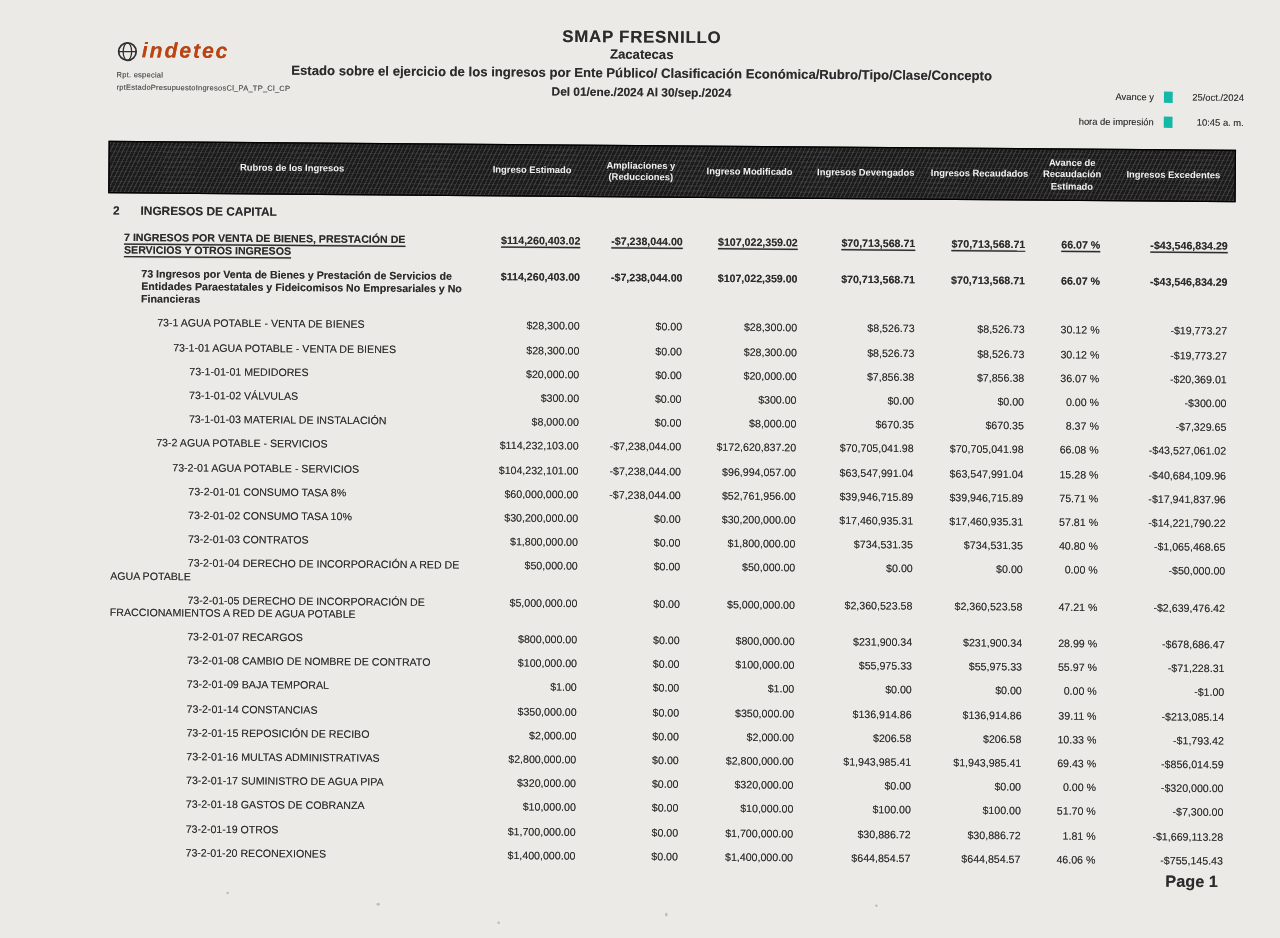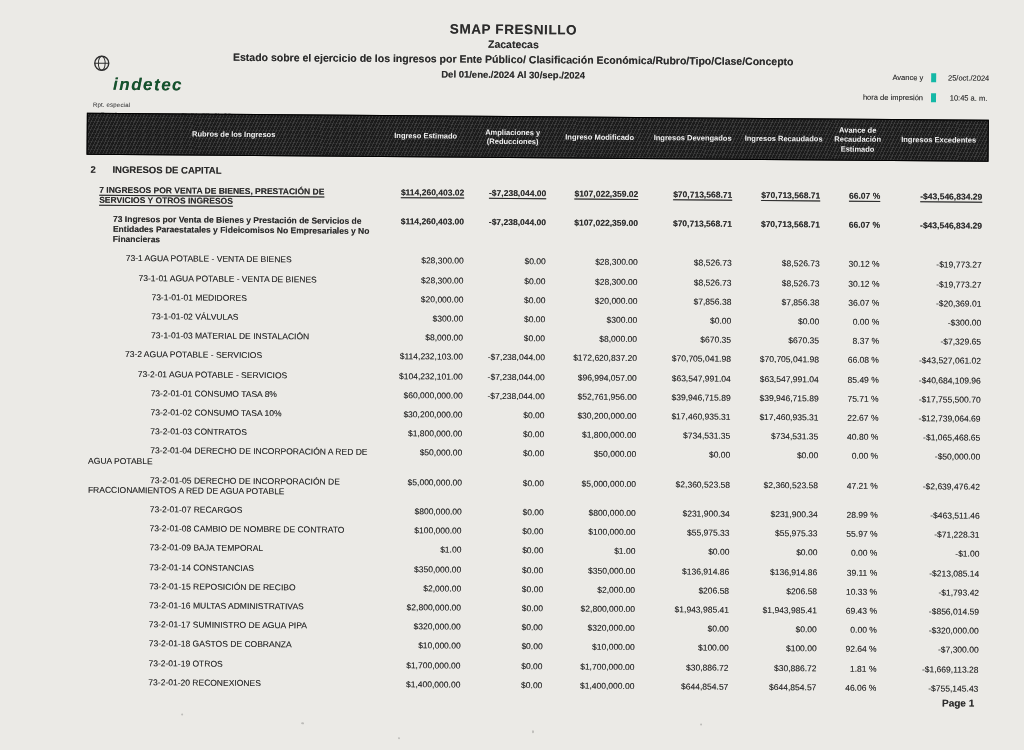--- a/index.html
+++ b/index.html
@@ -20,27 +20,27 @@
   
   .title-block { position:absolute; left:0; right:0; top:22px; text-align:center; }
   .t1 { font-size:13.5px; font-weight:bold; letter-spacing:0.6px; }
   .t2 { font-size:10.5px; font-weight:bold; margin-top:1px; }
   .t3 { font-size:10.5px; font-weight:bold; margin-top:3px; }
   .t4 { font-size:9.5px; font-weight:bold; margin-top:4px; }
 
   .brand { position:absolute; left:92px; top:34px; }
   .logo { display:flex; align-items:center; gap:3px; }
   .logo svg { display:block; }
-  .logo-text { font-style:italic; font-weight:bold; font-size:17px; letter-spacing:1.5px; color:#14532d;margin-top:44px; }
+  .logo-text { font-style:italic; font-weight:bold; font-size:17px; letter-spacing:1.5px; color:#c2410c; }
   .rpt-lines { margin-top:6px; font-size:6px; color:#555; line-height:1.6; letter-spacing:0.2px; }
 
   .print-info { position:absolute; right:30px; top:70px; font-size:7.5px; color:#333; }
   .pi-row { display:flex; justify-content:flex-end; align-items:flex-start; margin-bottom:11px; }
   .pi-label { margin-right:8px; }
-  .pi-val { min-width:64px; border-left:5px solid #14b8a6; padding-left:6px; text-align:center; }
+  .pi-val { min-width:64px; border-left:7px solid #14b8a6; padding-left:6px; text-align:right; }
 
   
   .report-table { position:absolute; left:86px; top:116px; width:902px; }
   .grid-cols {
     display:grid;
     grid-template-columns: 292px 92px 82px 92px 94px 88px 60px 102px;
   }
   .thead {
     background:#1b1b1b;
     background-image:
@@ -60,21 +60,21 @@
   .num { text-align:right; padding-right:6px; white-space:nowrap; }
   .concept { padding-right:6px; }
   .lvl-0 .concept { padding-left:13px; }
   .lvl-1 .concept { padding-left:27px; }
   .lvl-2 .concept { padding-left:40px; }
   .lvl-3 .concept { padding-left:53px; }
   .lvl-4 .concept { padding-left:4px; text-indent:62px; }
   .b { font-weight:bold; }
   .u .cell { text-decoration:underline; text-underline-offset:1.5px; }
 
-  .page-num { position:absolute; right:46px; top:694px; font-size:10px; font-weight:bold;padding-left:42px; }
+  .page-num { position:absolute; right:46px; top:694px; font-size:13px; font-weight:bold;padding-left:42px; }
 
   .speck { position:absolute; background:rgba(70,70,70,0.28); border-radius:50%; }
 </style>
 </head>
 <body>
 
 <div class="sheet">
 
   <div class="brand">
     <div class="logo">
@@ -209,42 +209,42 @@
     <div class="cell num">66.08 %</div>
     <div class="cell num">-$43,527,061.02</div>
   </div>
         <div class="trow grid-cols lvl-3">
     <div class="cell concept">73-2-01 AGUA POTABLE - SERVICIOS</div>
     <div class="cell num">$104,232,101.00</div>
     <div class="cell num">-$7,238,044.00</div>
     <div class="cell num">$96,994,057.00</div>
     <div class="cell num">$63,547,991.04</div>
     <div class="cell num">$63,547,991.04</div>
-    <div class="cell num">85.49 %</div>
+    <div class="cell num">15.28 %</div>
     <div class="cell num">-$40,684,109.96</div>
   </div>
         <div class="trow grid-cols lvl-4">
     <div class="cell concept">73-2-01-01 CONSUMO TASA 8%</div>
     <div class="cell num">$60,000,000.00</div>
     <div class="cell num">-$7,238,044.00</div>
     <div class="cell num">$52,761,956.00</div>
     <div class="cell num">$39,946,715.89</div>
     <div class="cell num">$39,946,715.89</div>
     <div class="cell num">75.71 %</div>
-    <div class="cell num">-$17,755,500.70</div>
+    <div class="cell num">-$17,941,837.96</div>
   </div>
         <div class="trow grid-cols lvl-4">
     <div class="cell concept">73-2-01-02 CONSUMO TASA 10%</div>
     <div class="cell num">$30,200,000.00</div>
     <div class="cell num">$0.00</div>
     <div class="cell num">$30,200,000.00</div>
     <div class="cell num">$17,460,935.31</div>
     <div class="cell num">$17,460,935.31</div>
-    <div class="cell num">22.67 %</div>
-    <div class="cell num">-$12,739,064.69</div>
+    <div class="cell num">57.81 %</div>
+    <div class="cell num">-$14,221,790.22</div>
   </div>
         <div class="trow grid-cols lvl-4">
     <div class="cell concept">73-2-01-03 CONTRATOS</div>
     <div class="cell num">$1,800,000.00</div>
     <div class="cell num">$0.00</div>
     <div class="cell num">$1,800,000.00</div>
     <div class="cell num">$734,531.35</div>
     <div class="cell num">$734,531.35</div>
     <div class="cell num">40.80 %</div>
     <div class="cell num">-$1,065,468.65</div>
@@ -270,21 +270,21 @@
     <div class="cell num">-$2,639,476.42</div>
   </div>
         <div class="trow grid-cols lvl-4">
     <div class="cell concept">73-2-01-07 RECARGOS</div>
     <div class="cell num">$800,000.00</div>
     <div class="cell num">$0.00</div>
     <div class="cell num">$800,000.00</div>
     <div class="cell num">$231,900.34</div>
     <div class="cell num">$231,900.34</div>
     <div class="cell num">28.99 %</div>
-    <div class="cell num">-$463,511.46</div>
+    <div class="cell num">-$678,686.47</div>
   </div>
         <div class="trow grid-cols lvl-4">
     <div class="cell concept">73-2-01-08 CAMBIO DE NOMBRE DE CONTRATO</div>
     <div class="cell num">$100,000.00</div>
     <div class="cell num">$0.00</div>
     <div class="cell num">$100,000.00</div>
     <div class="cell num">$55,975.33</div>
     <div class="cell num">$55,975.33</div>
     <div class="cell num">55.97 %</div>
     <div class="cell num">-$71,228.31</div>
@@ -339,21 +339,21 @@
     <div class="cell num">0.00 %</div>
     <div class="cell num">-$320,000.00</div>
   </div>
         <div class="trow grid-cols lvl-4">
     <div class="cell concept">73-2-01-18 GASTOS DE COBRANZA</div>
     <div class="cell num">$10,000.00</div>
     <div class="cell num">$0.00</div>
     <div class="cell num">$10,000.00</div>
     <div class="cell num">$100.00</div>
     <div class="cell num">$100.00</div>
-    <div class="cell num">92.64 %</div>
+    <div class="cell num">51.70 %</div>
     <div class="cell num">-$7,300.00</div>
   </div>
         <div class="trow grid-cols lvl-4">
     <div class="cell concept">73-2-01-19 OTROS</div>
     <div class="cell num">$1,700,000.00</div>
     <div class="cell num">$0.00</div>
     <div class="cell num">$1,700,000.00</div>
     <div class="cell num">$30,886.72</div>
     <div class="cell num">$30,886.72</div>
     <div class="cell num">1.81 %</div>

